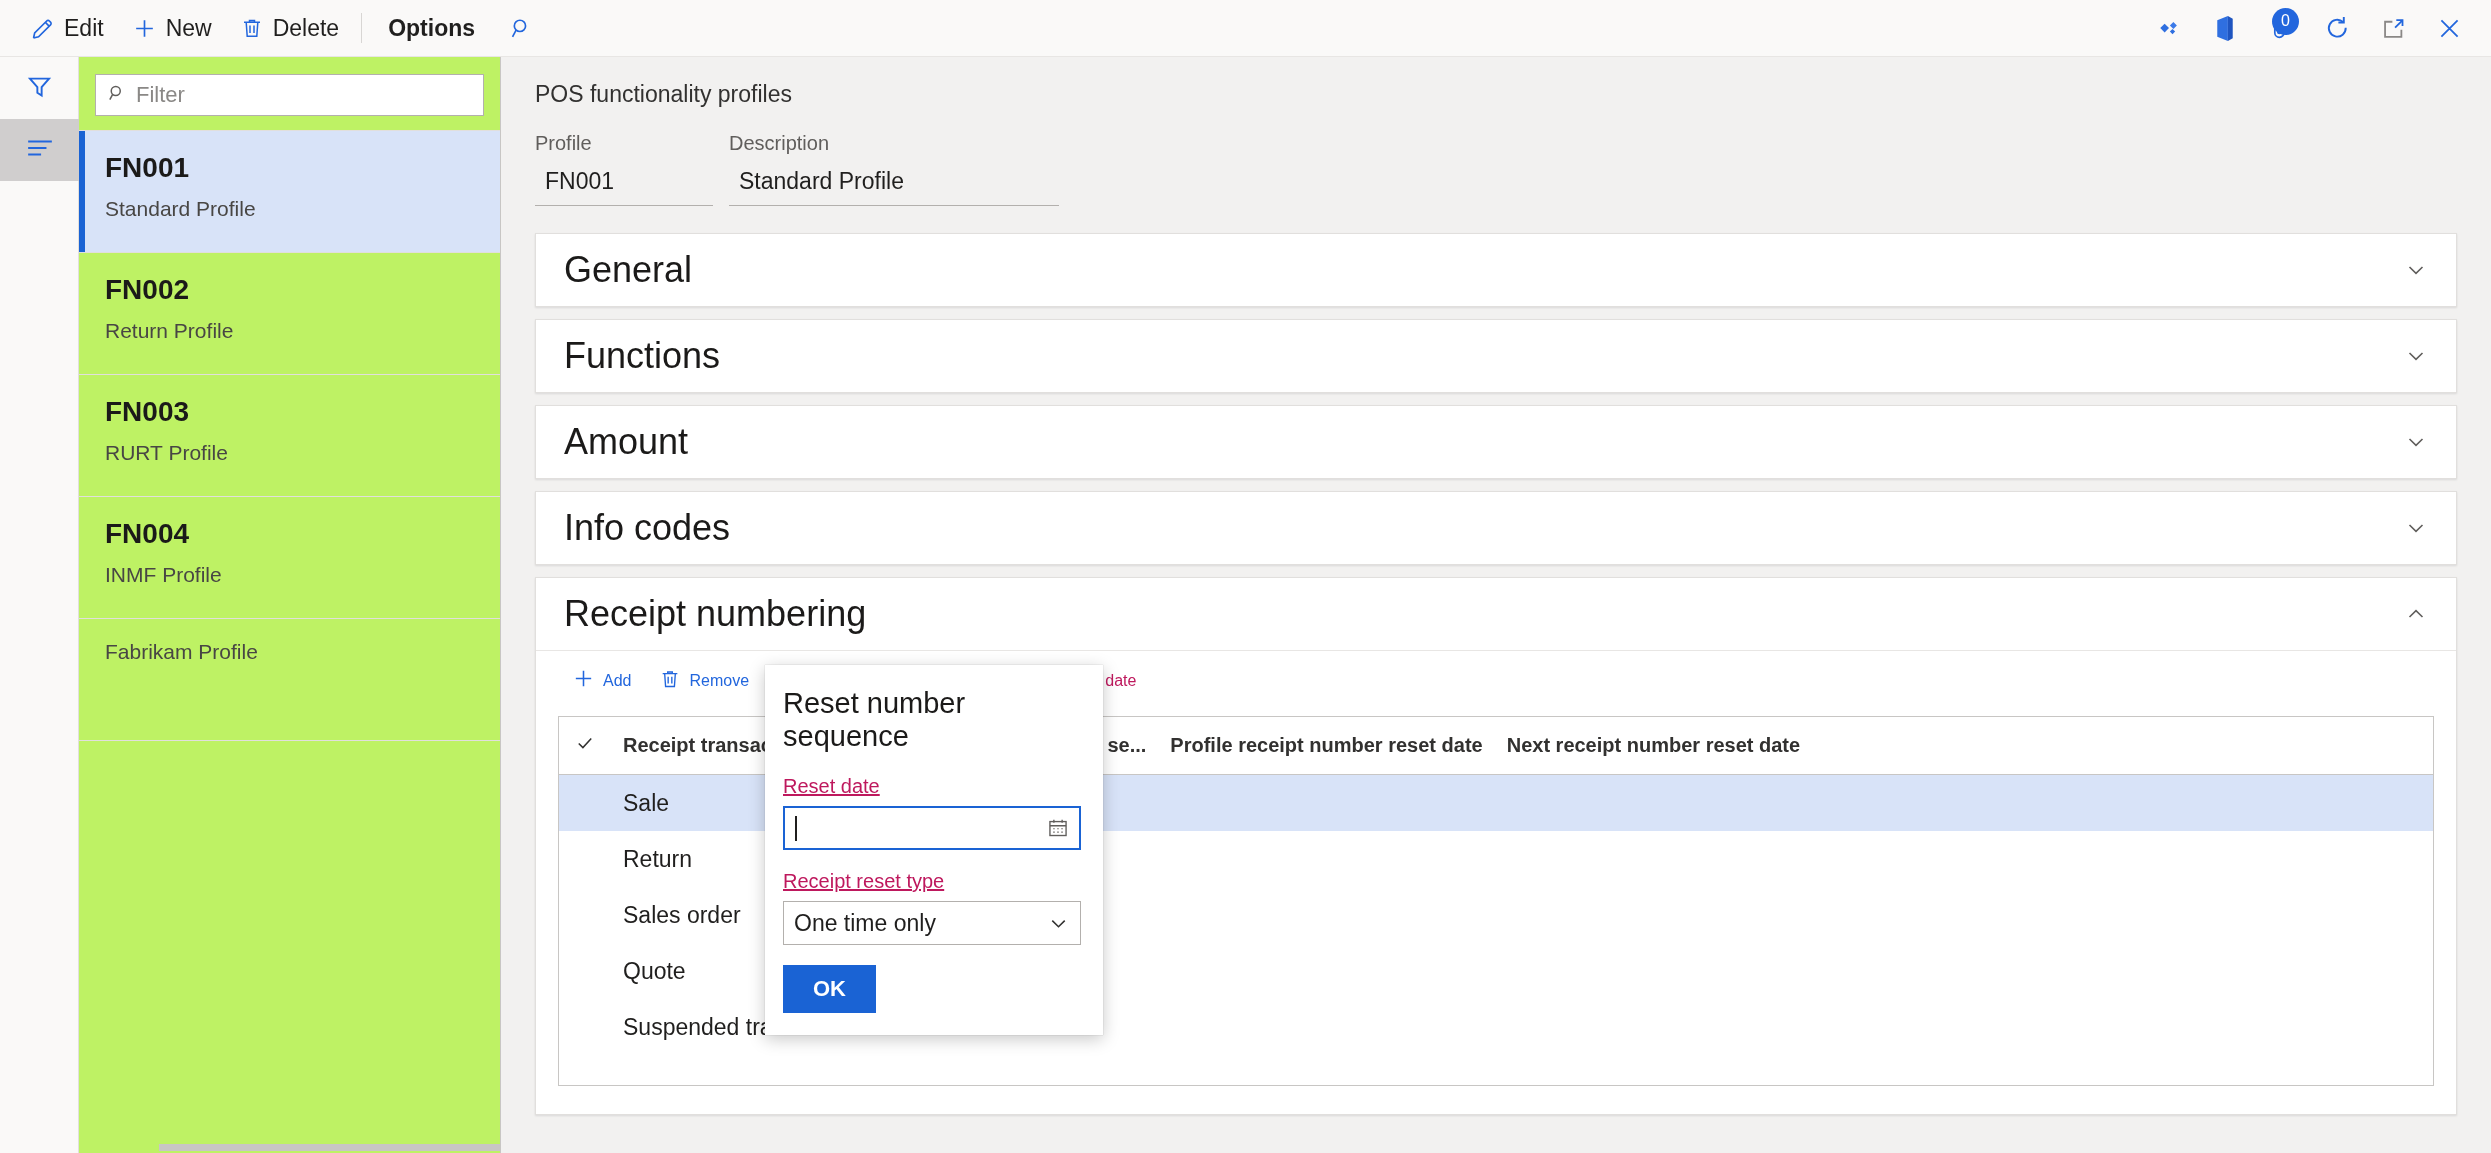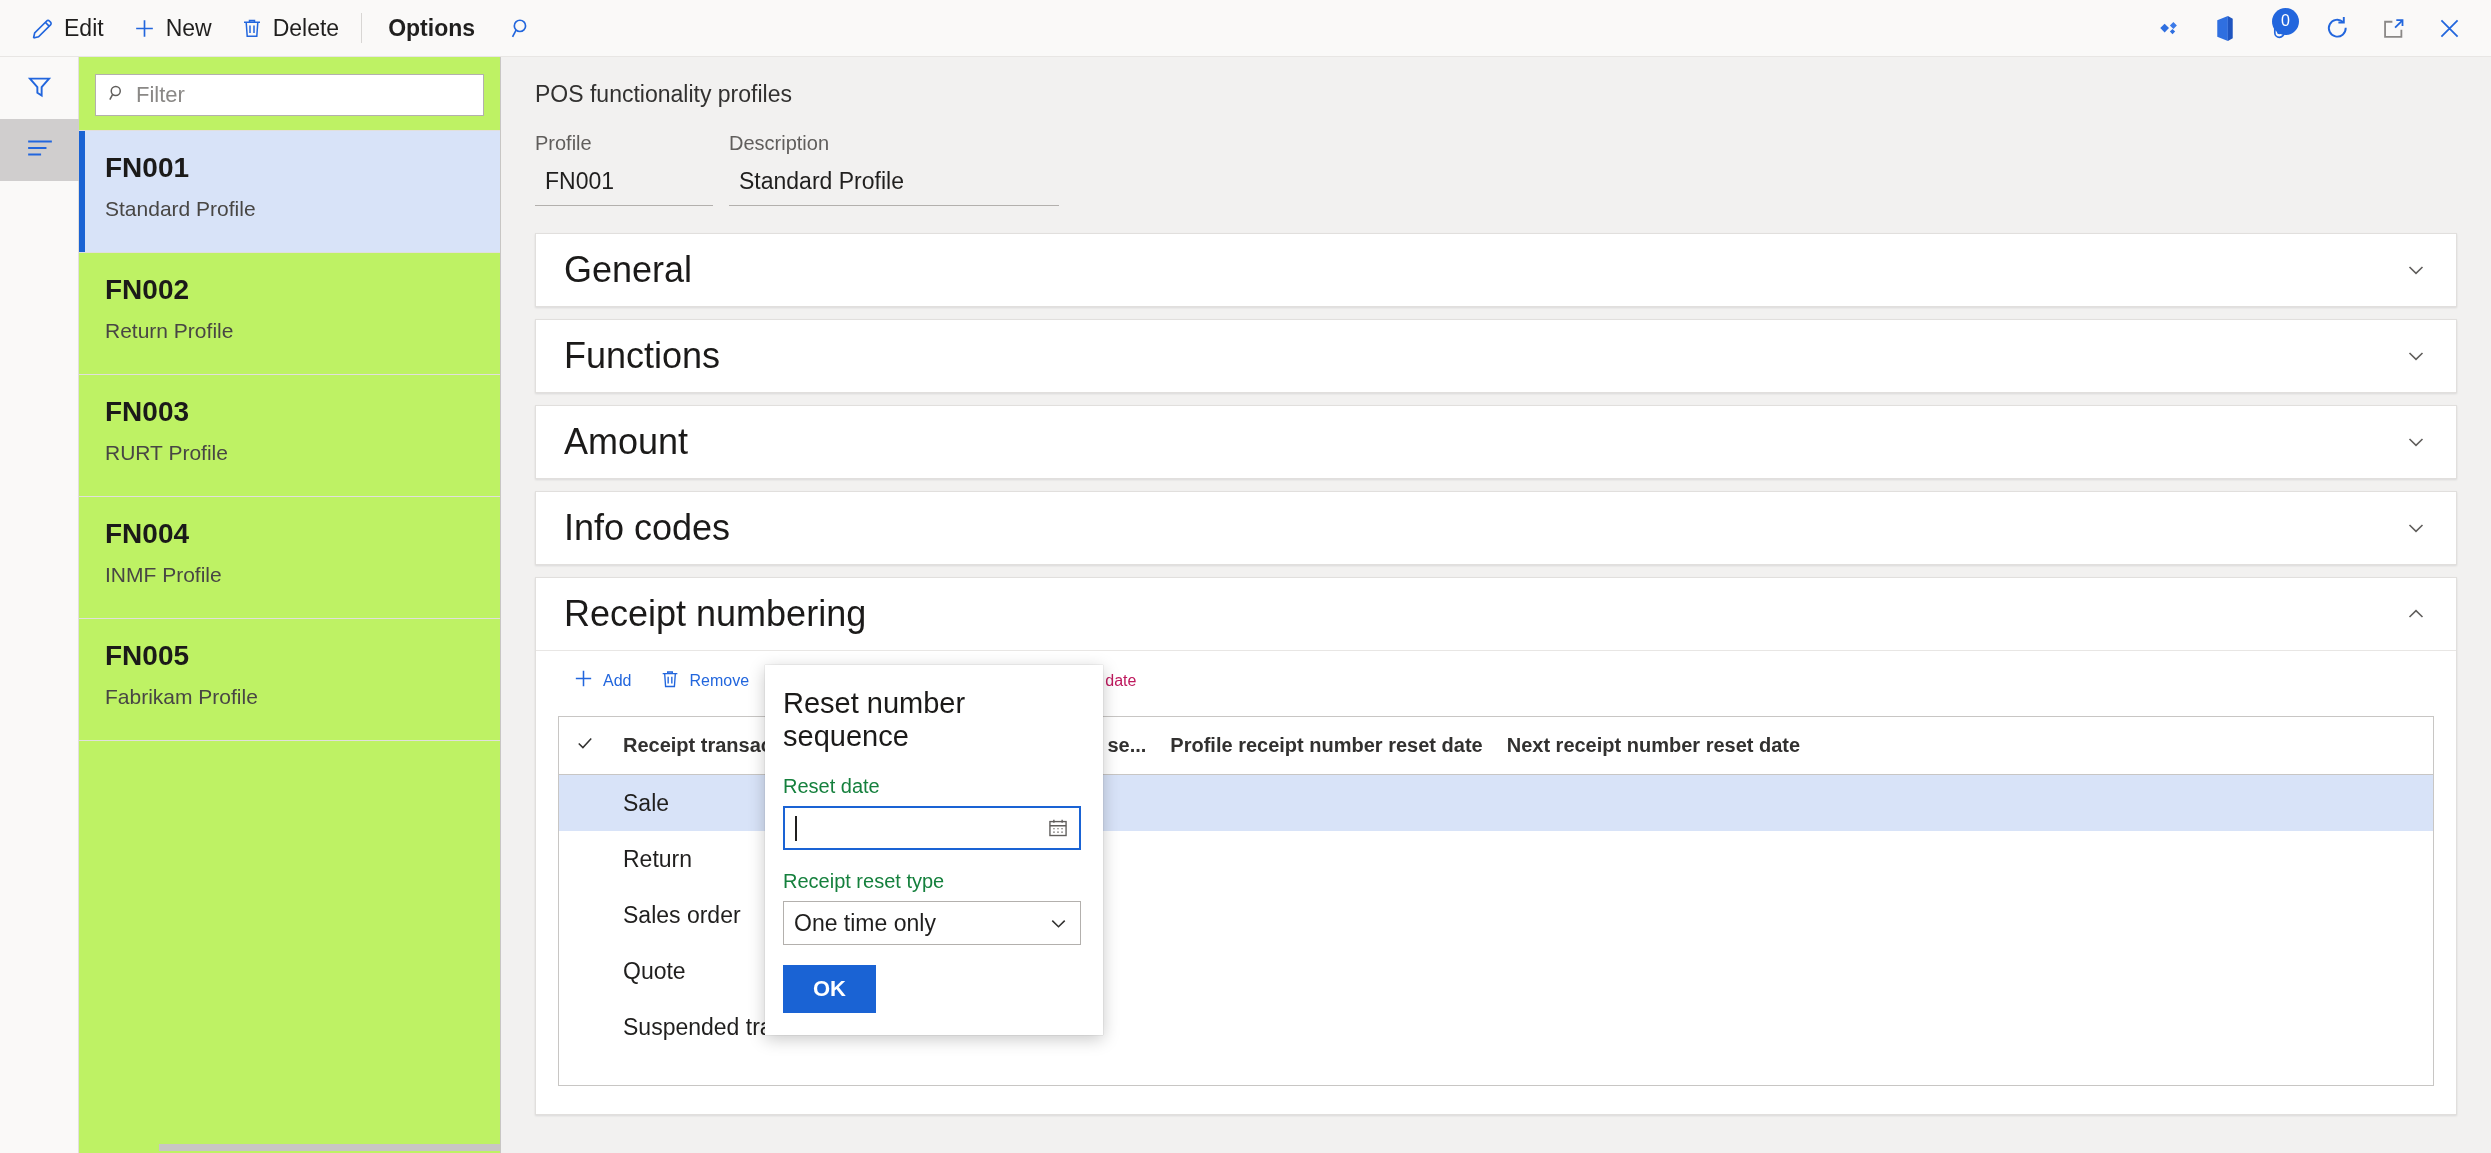--- a/index.html
+++ b/index.html
@@ -158,21 +158,21 @@
   
   .dialog {
     position: absolute; left: 264px; top: 608px;
     width: 338px; background: #fff;
     box-shadow: 0 4px 16px rgba(0,0,0,0.22), 0 0 1px rgba(0,0,0,0.25);
     padding: 22px 22px 22px 18px; z-index: 50;
   }
   .dlg-title {
     font-size: 29px; color: #1b1a19; font-weight: normal; margin-bottom: 22px;
   }
-  .dlg-label { font-size: 20px; color: #15803d; margin-bottom: 8px; }
+  .dlg-label { font-size: 20px; color: #be185d; margin-bottom: 8px; text-decoration: underline; }
   .dlg-date {
     height: 44px; border: 2px solid #1a63d4; background: #fff;
     display: flex; align-items: center; padding: 0 10px;
     margin-bottom: 20px;
   }
   .dlg-date .caret {
     width: 2px; height: 25px; background: #201f1e;
     animation: blink 1.1s step-end infinite;
   }
   @keyframes blink { 50% { opacity: 0; } }
@@ -330,21 +330,20 @@
       <div class="li-title">FN003</div>
       <div class="li-sub">RURT Profile</div>
     </div>
 
     <div class="list-item">
       <div class="li-title">FN004</div>
       <div class="li-sub">INMF Profile</div>
     </div>
 
     <div class="list-item">
-      <div class="li-title">FN005</div>
       <div class="li-sub">Fabrikam Profile</div>
     </div>
 
   </div>
   <div class="hscroll"></div>
 </div>
 
 <div class="main">
 
   <div class="page-head">

